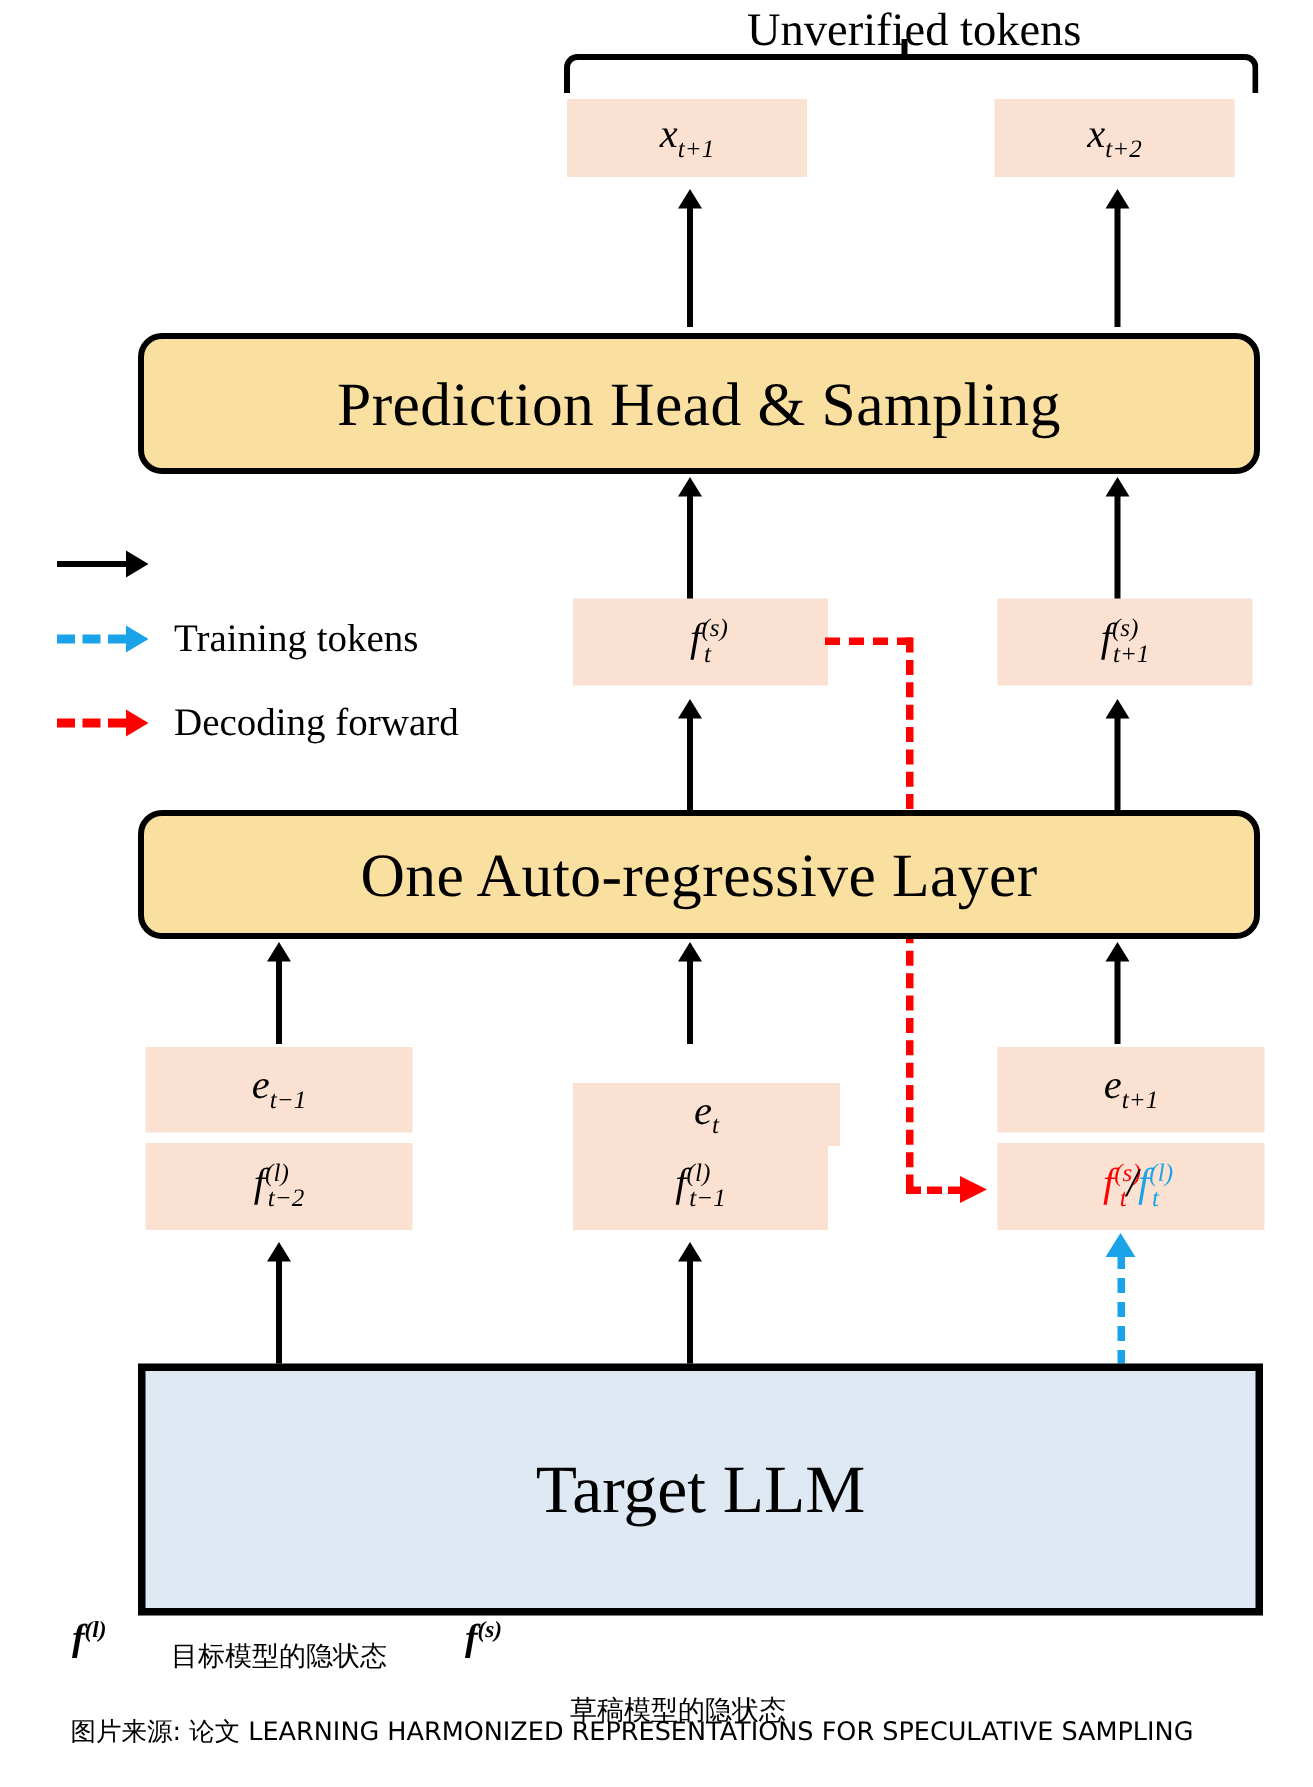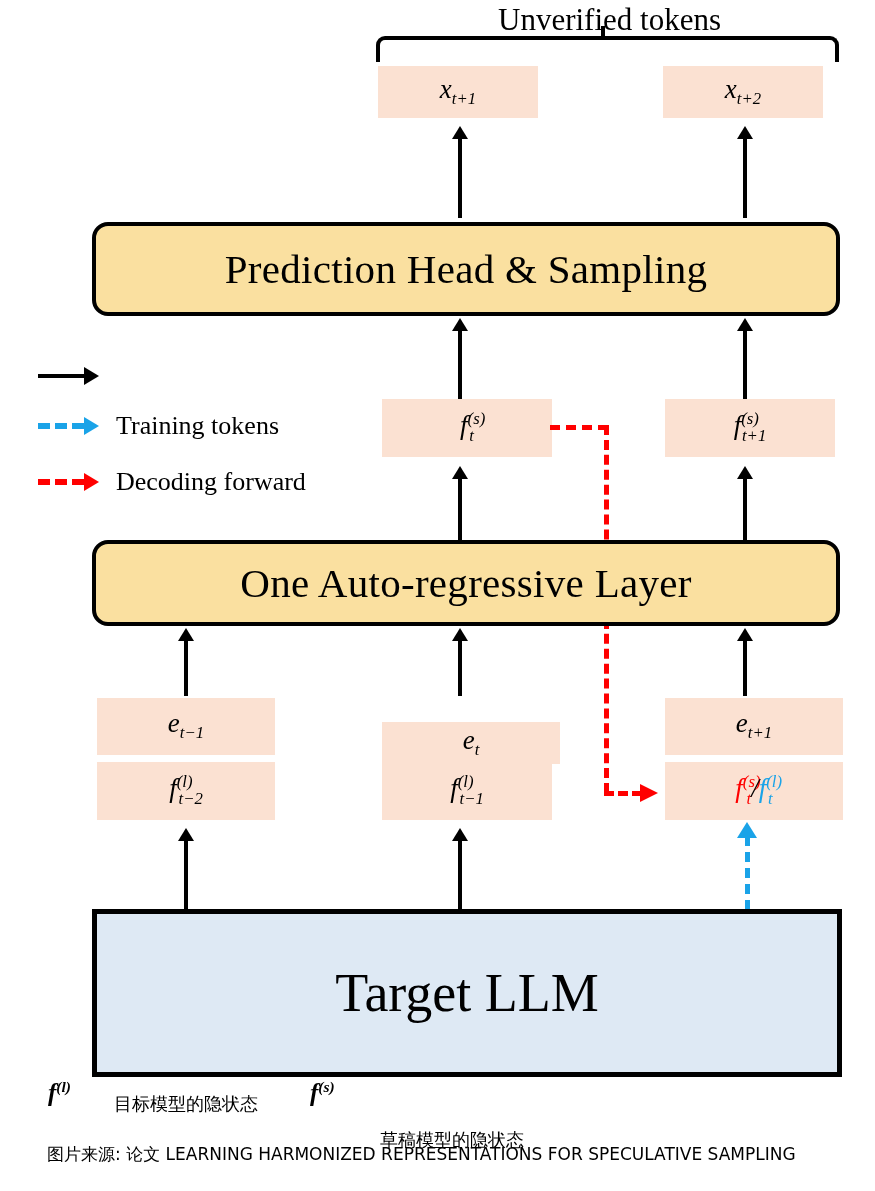--- a/index.html
+++ b/index.html
@@ -28,21 +28,21 @@
     letter-spacing:.3px;
     white-space:nowrap;
   }
 
   
   .bluebox{
     position:absolute;
     background:#dee9f4;
     border:5px solid #000;
     display:flex;align-items:center;justify-content:center;
-    font-size:54px;
+    font-size:45px;
     white-space:nowrap;
   }
 
   
   .varrow{position:absolute;}
   .varrow .shaft{position:absolute;left:50%;transform:translateX(-50%);width:4px;background:#000;bottom:0;top:11px;}
   .varrow .head{position:absolute;left:50%;transform:translateX(-50%);top:0;width:0;height:0;
     border-left:8px solid transparent;border-right:8px solid transparent;border-bottom:13px solid #000;}
 
   

